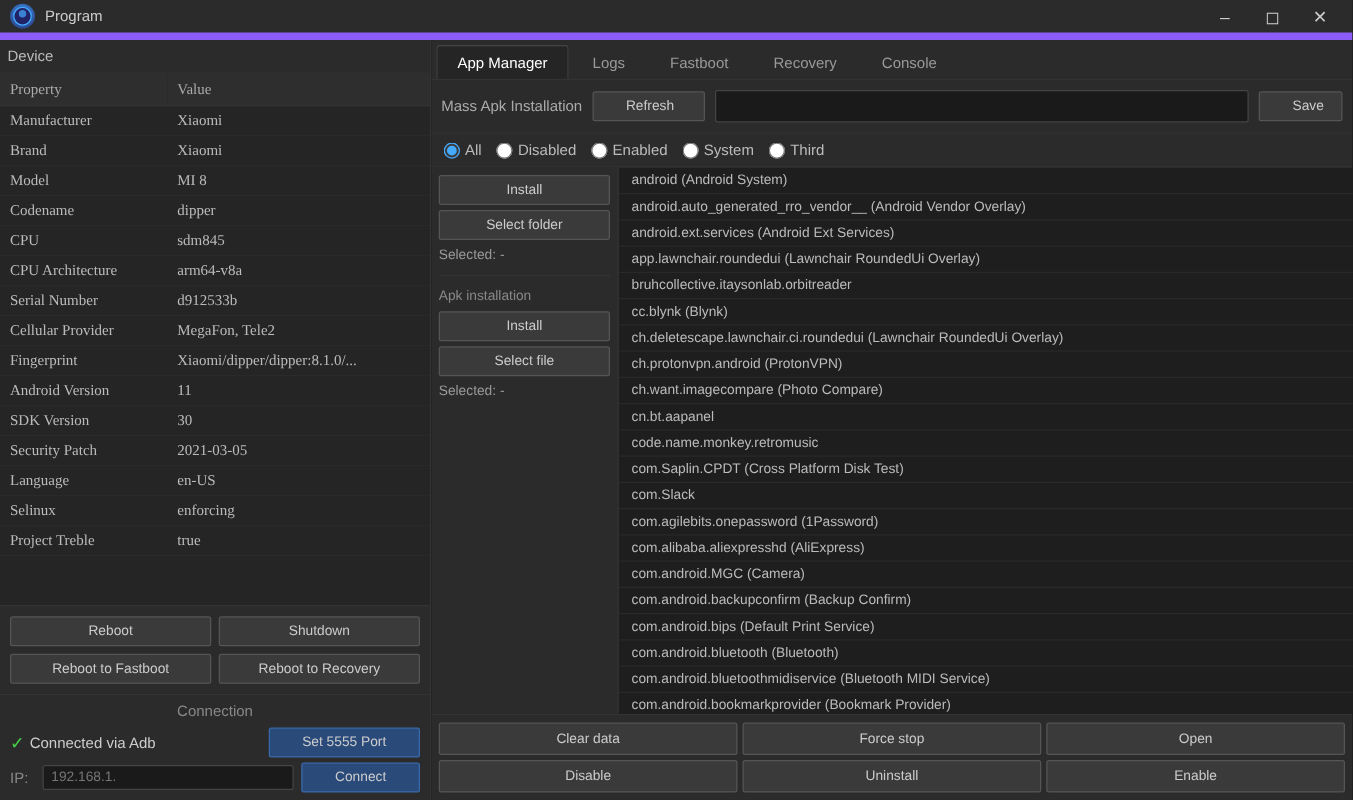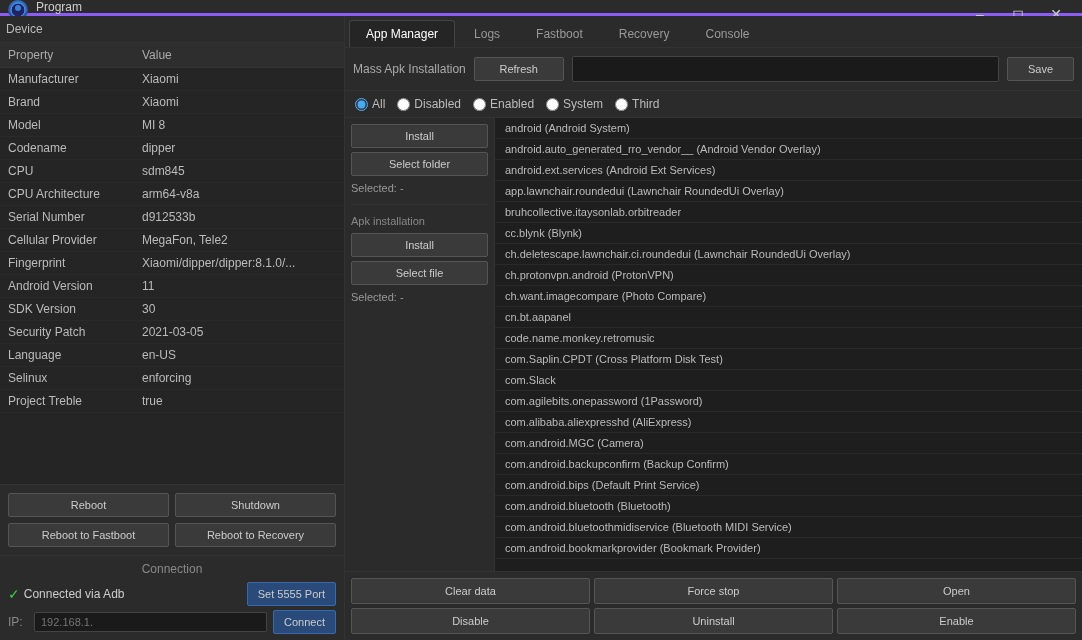--- a/index.html
+++ b/index.html
@@ -11,26 +11,26 @@
       width: 1082px;
       height: 640px;
       overflow: hidden;
       display: flex;
       flex-direction: column;
     }
 
     
     .title-bar {
       background: #2b2b2b;
-      height: 16px;
-      display: flex;
-      align-items: flex-start;
+      height: 32px;
+      display: flex;
+      align-items: center;
       padding: 0 8px;
       flex-shrink: 0;
-      border-bottom: 3px solid #8b5cf6;
+      border-bottom: 6px solid #8b5cf6;
     }
     .title-bar-logo {
       width: 20px; height: 20px;
       background: radial-gradient(circle at 50% 40%, #4af, #226);
       border-radius: 50%;
       margin-right: 8px;
       display: flex; align-items: center; justify-content: center;
       font-size: 10px; color: #fff;
     }
     .title-bar-title {
@@ -77,20 +77,21 @@
     }
 
     .device-table {
       flex: 1;
       overflow-y: auto;
       background: #252525;
     }
     .device-table table {
       width: 100%;
       border-collapse: collapse;
+      font-family: Liberation Serif, serif;
     }
     .device-table th {
       background: #2e2e2e;
       color: #aaa;
       padding: 5px 8px;
       text-align: left;
       border-bottom: 1px solid #333;
       font-weight: normal;
     }
     .device-table td {
@@ -133,21 +134,21 @@
     .ip-row {
       display: flex; align-items: center; gap: 6px;
     }
     .ip-label { color: #888; width: 20px; }
 
     
     .btn {
       background: #3a3a3a;
       border: 1px solid #555;
       color: #ccc;
-      padding: 5px 10px;
+      padding: 5px 26px;
       cursor: pointer;
       border-radius: 2px;
       font-size: 11px;
       text-align: center;
     }
     .btn-blue {
       background: #2a4a7a;
       border-color: #3a6aaa;
     }
 

